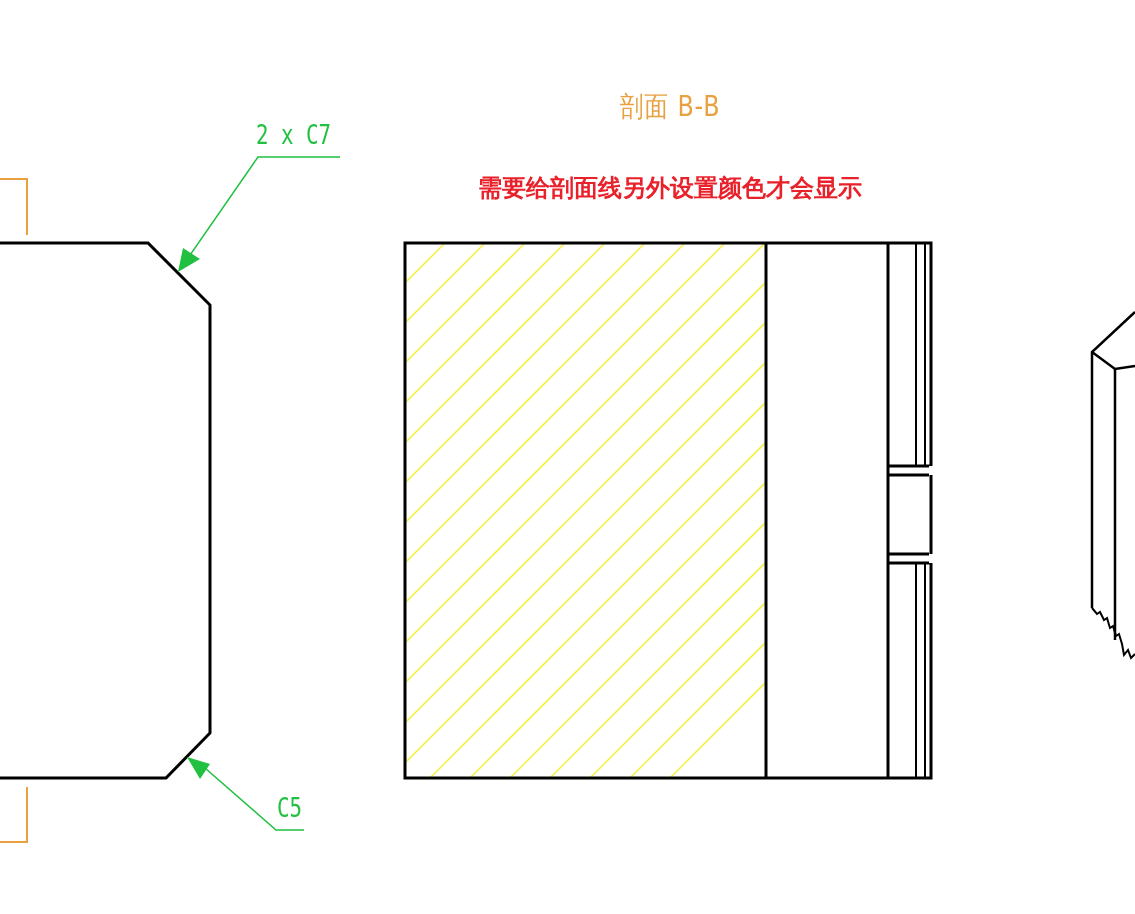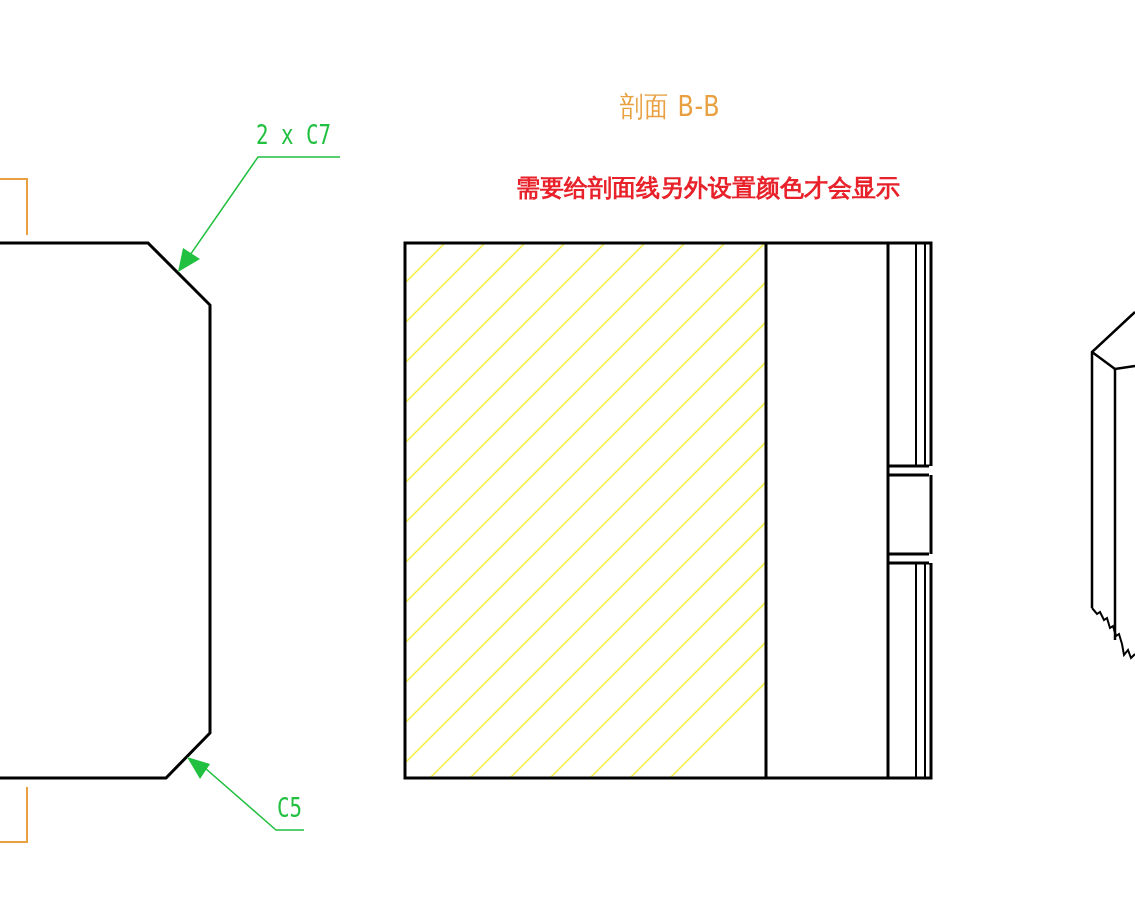--- a/index.html
+++ b/index.html
@@ -4,21 +4,21 @@
 <style>
   html, body { margin:0; padding:0; background:#ffffff; }
   body { width:1135px; height:914px; position:relative; overflow:hidden; font-family:"DejaVu Sans", sans-serif; }
   .canvas { position:absolute; left:0; top:0; width:1041px; height:914px; }
   .section-title {
     position:absolute; left:600px; top:88px; width:140px; text-align:center;
     color:#e8a040; font-family:"DejaVu Sans", sans-serif; font-size:28px; letter-spacing:1px;
     transform:scaleX(0.85); transform-origin:center;
   }
   .note {
-    position:absolute; left:440px; top:172px; width:460px; text-align:right;
+    position:absolute; left:440px; top:172px; width:460px; text-align:center;
     color:#e8212a; font-family:"DejaVu Sans", sans-serif; font-weight:bold; font-size:24px; letter-spacing:0px;
   }
   .label-c7 {
     position:absolute; left:256px; top:120px; color:#22c040;
     font-family:"DejaVu Sans Mono", monospace; font-size:26px; transform:scaleX(0.8); transform-origin:left;
     white-space:pre;
   }
   .label-c5 {
     position:absolute; left:277px; top:793px; color:#22c040;
     font-family:"DejaVu Sans Mono", monospace; font-size:26px; transform:scaleX(0.8); transform-origin:left;

